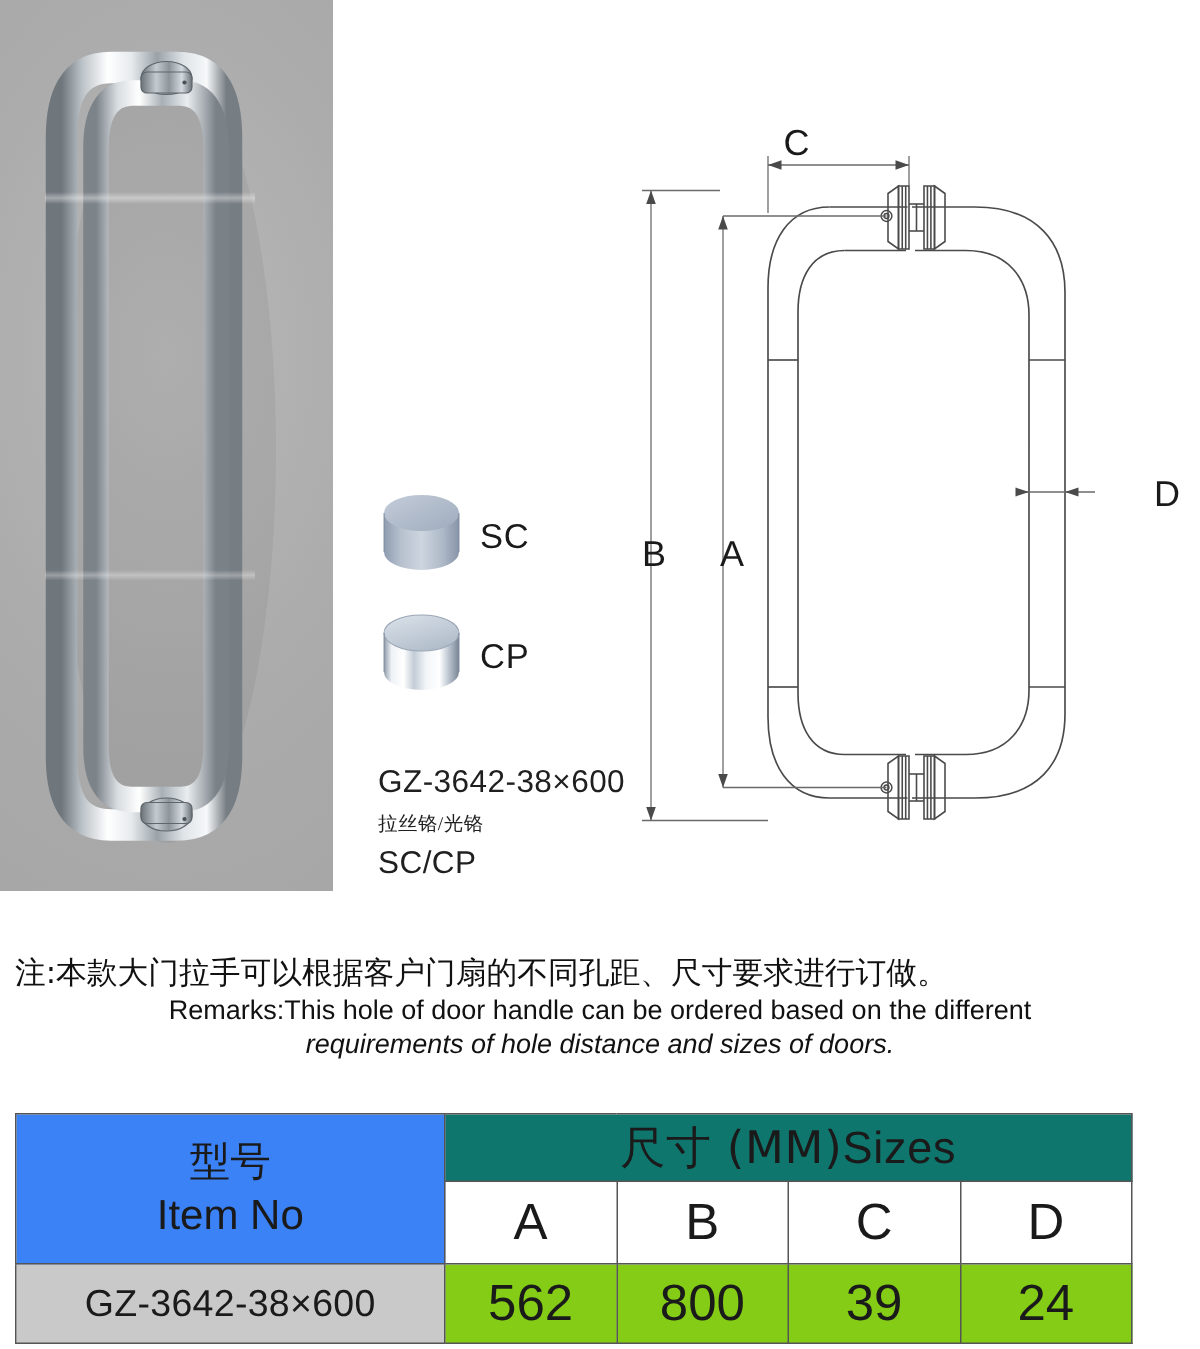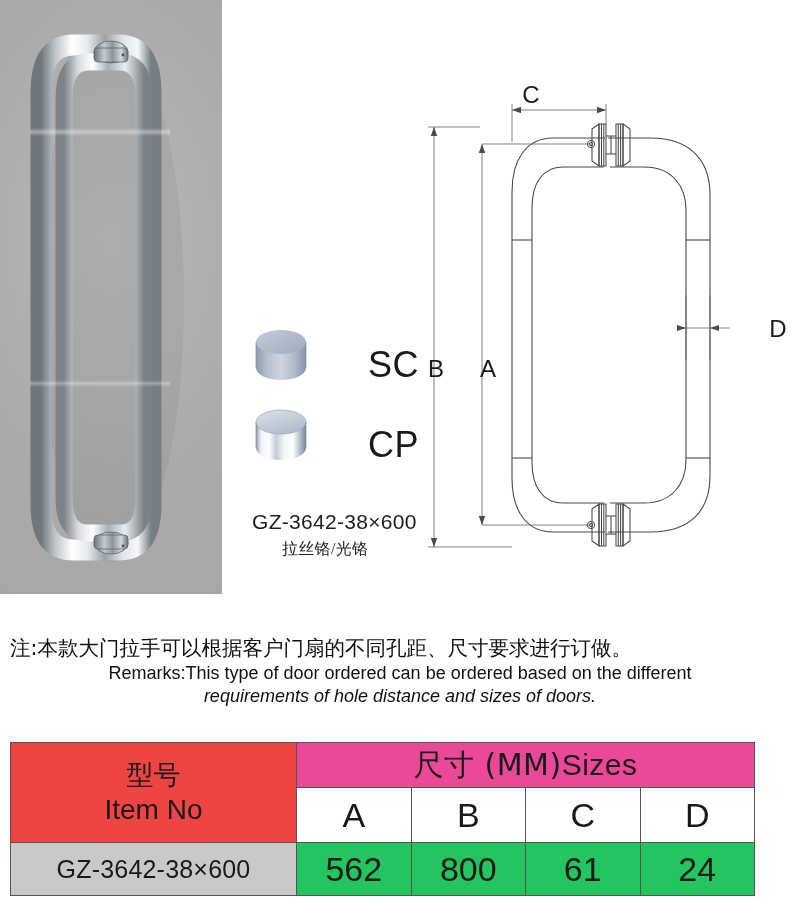--- a/index.html
+++ b/index.html
@@ -20,31 +20,31 @@
       radial-gradient(ellipse 150% 90% at 50% 40%, #b8b8b8 0%, #ababab 45%, #a3a3a3 100%);
     overflow:hidden;
   }
   .photo-inner{position:absolute;inset:0;}
 
   
   .swatches{position:absolute;left:252px;top:328px;}
   .sw-row{position:relative;height:80px;}
   .sw-label{
     position:absolute;left:68px;top:16px;
-    font-size:36px;letter-spacing:.5px;color:#1a1a1a;margin-left:48px;
+    font-size:23px;letter-spacing:.5px;color:#1a1a1a;
   }
   .cyl{position:absolute;left:0;top:0;width:58px;height:56px;}
 
   
   .caption{
     position:absolute;left:252px;top:508px;
     font-size:21px;line-height:27px;color:#1f1f1f;
     letter-spacing:.3px;white-space:nowrap;
   }
-  .caption .cn{font-family:Liberation Serif, serif;font-size:16px;margin-left:30px;}
+  .caption .cn{font-family:Liberation Serif, serif;font-size:13px;}
 
   
   .drawing{position:absolute;left:420px;top:80px;width:380px;height:520px;}
 
   
   .remarks{position:absolute;left:0;top:636px;width:800px;text-align:center;}
   .rm-cn{
     font-family:"DejaVu Sans","Liberation Sans",sans-serif;
     font-size:20.5px;line-height:25px;color:#111;
     text-align:left;padding-left:10px;white-space:nowrap;
@@ -59,33 +59,33 @@
   .table-wrap{position:absolute;left:10px;top:742px;width:745px;}
   table.spec{
     border-collapse:collapse;width:745px;
     table-layout:fixed;
   }
   table.spec td{
     border:1.5px solid #555;
     text-align:center;vertical-align:middle;
     color:#1a1a1a;
   }
-  .c-model{width:283px;background:#ef4444;}
+  .c-model{width:283px;background:#3b82f6;}
   .c-dim{width:115px;}
-  .hd-sizes{background:#ec4899;height:42px;font-size:30px;letter-spacing:.5px;}
+  .hd-sizes{background:#0f766e;height:42px;font-size:30px;letter-spacing:.5px;}
   .hd-sizes .cn{font-family:"DejaVu Sans","Liberation Sans",sans-serif;}
   .hd-letter{background:#ffffff;height:52px;font-size:34px;}
   .model-head{height:94px;line-height:1.18;}
   .model-head .cn{
     font-family:"DejaVu Sans","Liberation Sans",sans-serif;
     font-size:27px;display:block;margin-bottom:2px;
   }
   .model-head .en{font-size:28px;display:block;}
   .row-model{background:#c9c9c9;height:50px;font-size:25px;letter-spacing:.2px;}
-  .row-val{height:50px;font-size:34px;background:#22c55e;}
+  .row-val{height:50px;font-size:34px;background:#84cc16;}
 </style>
 </head>
 <body>
 
 <div class="page">
 
   <div class="photo">
     <svg class="photo-inner" viewBox="0 0 222 594" preserveAspectRatio="none">
       <defs>
         <linearGradient id="chromeOuter" x1="0" y1="0" x2="1" y2="0">
@@ -205,20 +205,21 @@
         <path d="M4 14 L4 40" stroke="#7d8a9c" stroke-width="0.6" fill="none"></path>
         <path d="M54 14 L54 40" stroke="#7d8a9c" stroke-width="0.6" fill="none"></path>
       </svg>
       <span class="sw-label">CP</span>
     </div>
   </div>
 
   <div class="caption">
     <div>GZ-3642-38×600</div>
     <div class="cn">拉丝铬/光铬</div>
+    <div>SC/CP</div>
   </div>
 
   <div class="drawing">
     <svg viewBox="0 0 380 520" width="380" height="520">
       <g fill="none" stroke="#4a4a4a" stroke-width="1.1">
 
         <path d="M 133 58
                  C 106 58 92 80 92 112
                  L 92 398
                  C 92 430 106 452 133 452
@@ -327,21 +328,21 @@
         <text x="16" y="297">B</text>
         <text x="68" y="297">A</text>
         <text x="358" y="257">D</text>
       </g>
     </svg>
   </div>
 
   <div class="remarks">
     <div class="rm-cn">注:本款大门拉手可以根据客户门扇的不同孔距、尺寸要求进行订做。</div>
     <div class="rm-en">
-      <span>Remarks:This type of door ordered can be ordered based on the different</span>
+      <span>Remarks:This hole of door handle can be ordered based on the different</span>
       <span class="l2">requirements of hole distance and sizes of doors.</span>
     </div>
   </div>
 
   <div class="table-wrap">
     <table class="spec">
       <tbody>
         <tr>
           <td class="c-model model-head" rowspan="2">
             <span class="cn">型号</span>
@@ -354,20 +355,20 @@
         <tr>
           <td class="c-dim hd-letter">A</td>
           <td class="c-dim hd-letter">B</td>
           <td class="c-dim hd-letter">C</td>
           <td class="c-dim hd-letter">D</td>
         </tr>
         <tr>
           <td class="c-model row-model">GZ-3642-38×600</td>
           <td class="c-dim row-val">562</td>
           <td class="c-dim row-val">800</td>
-          <td class="c-dim row-val">61</td>
+          <td class="c-dim row-val">39</td>
           <td class="c-dim row-val">24</td>
         </tr>
       </tbody>
     </table>
   </div>
 
 </div>
 
 </body></html>

